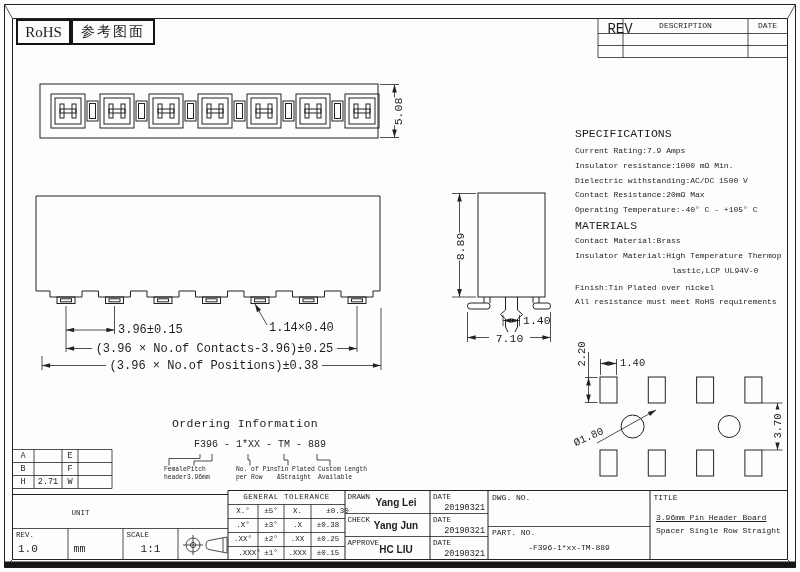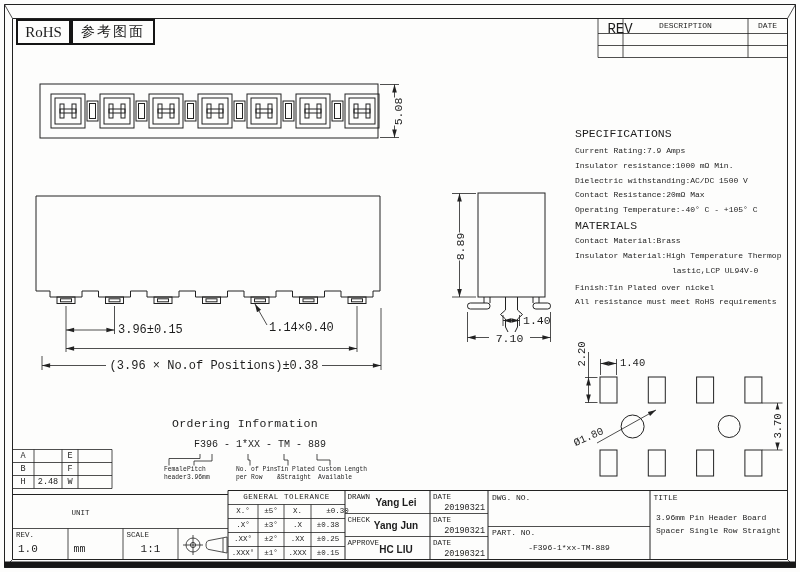--- a/index.html
+++ b/index.html
@@ -165,20 +165,21 @@
     </div>
 
   <div class="t c" style="left:598px;top:21px;width:44px;font-size:14px;">REV</div>
   <div class="t c" style="left:623px;top:21px;width:125px;font-size:8px;">DESCRIPTION</div>
   <div class="t c" style="left:748px;top:21px;width:39px;font-size:8px;">DATE</div>
 
   <div class="t c rot bgw" style="left:384px;top:105px;width:28px;font-size:11.5px;">5.08</div>
   <div class="t c rot bgw" style="left:446px;top:240px;width:28px;font-size:11.5px;">8.89</div>
   <div class="t" style="left:118px;top:323px;font-size:12px;">3.96±0.15</div>
   <div class="t" style="left:269px;top:321px;font-size:12px;">1.14×0.40</div>
+  <div class="t c bgw" style="left:92px;top:342px;width:245px;font-size:12px;">(3.96 × No.of Contacts-3.96)±0.25</div>
   <div class="t c bgw" style="left:106px;top:359px;width:216px;font-size:12px;">(3.96 × No.of Positions)±0.38</div>
   <div class="t" style="left:523px;top:314px;font-size:11.5px;">1.40</div>
   <div class="t c bgw" style="left:489px;top:331.5px;width:41px;font-size:11.5px;">7.10</div>
 
   <div class="t" style="left:575px;top:127px;font-size:11.5px;">SPECIFICATIONS</div>
   <div class="t" style="left:575px;top:146px;font-size:8px;">Current Rating:7.9 Amps</div>
   <div class="t" style="left:575px;top:161px;font-size:8px;">Insulator resistance:1000 mΩ Min.</div>
   <div class="t" style="left:575px;top:176px;font-size:8px;">Dielectric withstanding:AC/DC 1500 V</div>
   <div class="t" style="left:575px;top:190px;font-size:8px;">Contact Resistance:20mΩ Max</div>
   <div class="t" style="left:575px;top:205px;font-size:8px;">Operating Temperature:-40° C - +105° C</div>
@@ -220,21 +221,21 @@
 
   <div class="t c" style="left:12px;top:451px;width:22px;font-size:8.5px;">A</div>
   <div class="t c" style="left:34px;top:451px;width:28px;font-size:8.5px;"></div>
   <div class="t c" style="left:62px;top:451px;width:16px;font-size:8.5px;">E</div>
   <div class="t c" style="left:78px;top:451px;width:34px;font-size:8.5px;"></div>
   <div class="t c" style="left:12px;top:464px;width:22px;font-size:8.5px;">B</div>
   <div class="t c" style="left:34px;top:464px;width:28px;font-size:8.5px;"></div>
   <div class="t c" style="left:62px;top:464px;width:16px;font-size:8.5px;">F</div>
   <div class="t c" style="left:78px;top:464px;width:34px;font-size:8.5px;"></div>
   <div class="t c" style="left:12px;top:477px;width:22px;font-size:8.5px;">H</div>
-  <div class="t c" style="left:34px;top:477px;width:28px;font-size:8.5px;">2.48</div>
+  <div class="t c" style="left:34px;top:477px;width:28px;font-size:8.5px;">2.71</div>
   <div class="t c" style="left:62px;top:477px;width:16px;font-size:8.5px;">W</div>
   <div class="t c" style="left:78px;top:477px;width:34px;font-size:8.5px;"></div>
 
   <div class="t" style="left:16px;top:530.5px;font-size:7.5px;">REV.</div>
   <div class="t" style="left:18px;top:542.5px;font-size:11px;">1.0</div>
   <div class="t" style="left:71.5px;top:509px;font-size:7.5px;">UNIT</div>
   <div class="t" style="left:73.5px;top:543.5px;font-size:10px;">mm</div>
   <div class="t" style="left:126.5px;top:530.5px;font-size:7.5px;">SCALE</div>
   <div class="t c" style="left:123px;top:542.5px;width:55px;font-size:11px;">1:1</div>
 
@@ -244,21 +245,21 @@
   <div class="t c" style="left:284px;top:506.5px;width:27px;font-size:7.5px;">X.</div>
   <div class="t c" style="left:311px;top:506.5px;width:53px;font-size:7.5px;">±0.30</div>
   <div class="t c" style="left:228px;top:520.5px;width:30px;font-size:7.5px;">.X°</div>
   <div class="t c" style="left:258px;top:520.5px;width:26px;font-size:7.5px;">±3°</div>
   <div class="t c" style="left:284px;top:520.5px;width:27px;font-size:7.5px;">.X</div>
   <div class="t c" style="left:311px;top:520.5px;width:34px;font-size:7.5px;">±0.38</div>
   <div class="t c" style="left:228px;top:534.5px;width:30px;font-size:7.5px;">.XX°</div>
   <div class="t c" style="left:258px;top:534.5px;width:26px;font-size:7.5px;">±2°</div>
   <div class="t c" style="left:284px;top:534.5px;width:27px;font-size:7.5px;">.XX</div>
   <div class="t c" style="left:311px;top:534.5px;width:34px;font-size:7.5px;">±0.25</div>
-  <div class="t c" style="left:228px;top:548.5px;width:30px;font-size:7.5px;">.XXX°</div>
+  <div class="t c" style="left:228px;top:548.5px;width:43px;font-size:7.5px;">.XXX°</div>
   <div class="t c" style="left:258px;top:548.5px;width:26px;font-size:7.5px;">±1°</div>
   <div class="t c" style="left:284px;top:548.5px;width:27px;font-size:7.5px;">.XXX</div>
   <div class="t c" style="left:311px;top:548.5px;width:34px;font-size:7.5px;">±0.15</div>
 
   <div class="t" style="left:347.5px;top:492.5px;font-size:7.5px;">DRAWN</div>
   <div class="t c nm" style="left:366px;top:497px;width:60px;font-size:10px;">Yang Lei</div>
   <div class="t" style="left:433px;top:492.5px;font-size:7.5px;">DATE</div>
   <div class="t r" style="left:430px;top:502.5px;width:55px;font-size:8.5px;">20190321</div>
   <div class="t" style="left:347.5px;top:515.5px;font-size:7.5px;">CHECK</div>
   <div class="t c nm" style="left:366px;top:520px;width:60px;font-size:10px;">Yang Jun</div>
@@ -266,16 +267,16 @@
   <div class="t r" style="left:430px;top:525.5px;width:55px;font-size:8.5px;">20190321</div>
   <div class="t" style="left:347.5px;top:539px;font-size:7.5px;">APPROVE</div>
   <div class="t c nm" style="left:366px;top:543.5px;width:60px;font-size:10px;">HC LIU</div>
   <div class="t" style="left:433px;top:539px;font-size:7.5px;">DATE</div>
   <div class="t r" style="left:430px;top:548.5px;width:55px;font-size:8.5px;">20190321</div>
 
   <div class="t" style="left:492px;top:493px;font-size:8px;">DWG. NO.</div>
   <div class="t" style="left:492px;top:528px;font-size:8px;">PART. NO.</div>
   <div class="t c" style="left:490px;top:542.5px;width:158px;font-size:8px;">-F396-1*xx-TM-889</div>
   <div class="t" style="left:653.5px;top:492.5px;font-size:8px;">TITLE</div>
-  <div class="t" style="left:656px;top:512.5px;font-size:8px;">3.96mm Pin Header Board</div>
+  <div class="t" style="left:656px;top:512.5px;font-size:8px;text-decoration:underline;">3.96mm Pin Header Board</div>
   <div class="t" style="left:656px;top:526px;font-size:8px;">Spacer Single Row Straight</div>
 
 </div>
 
 </body></html>

